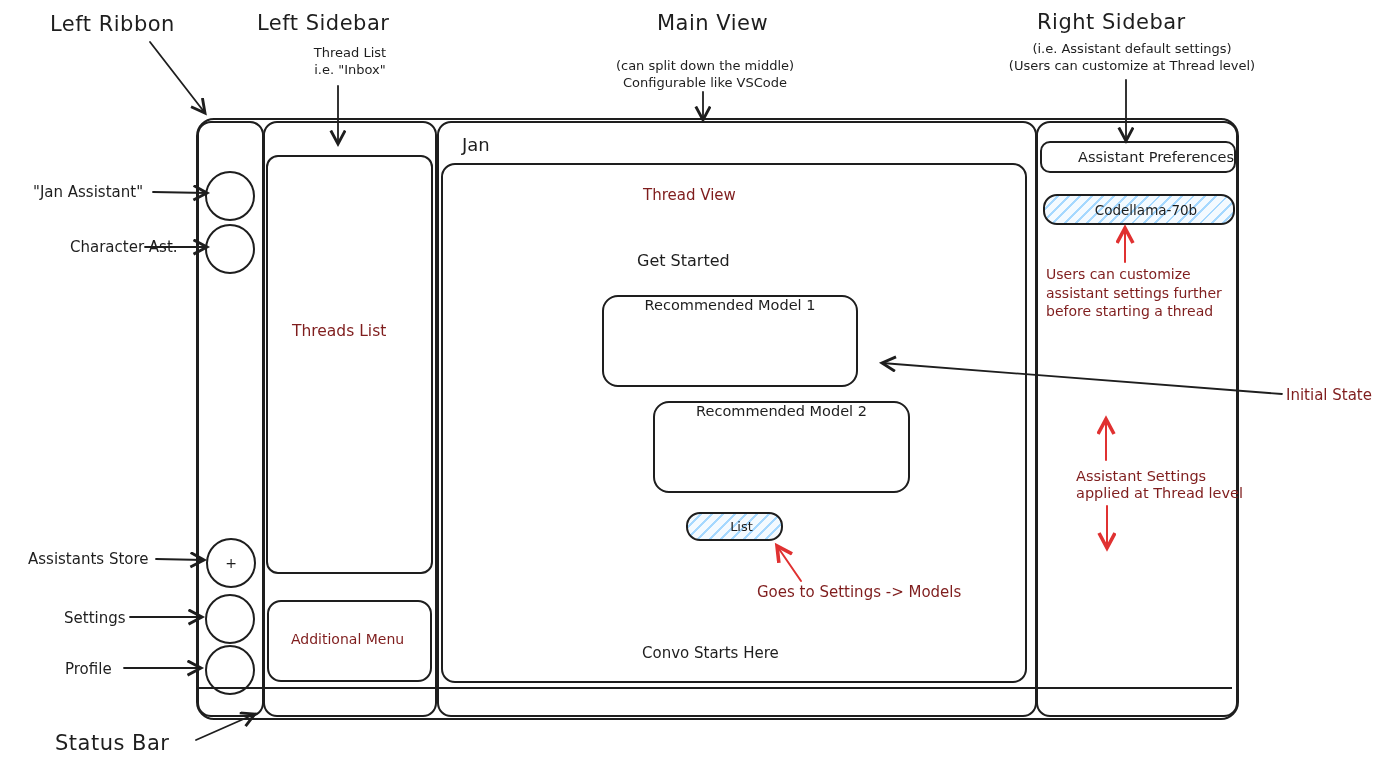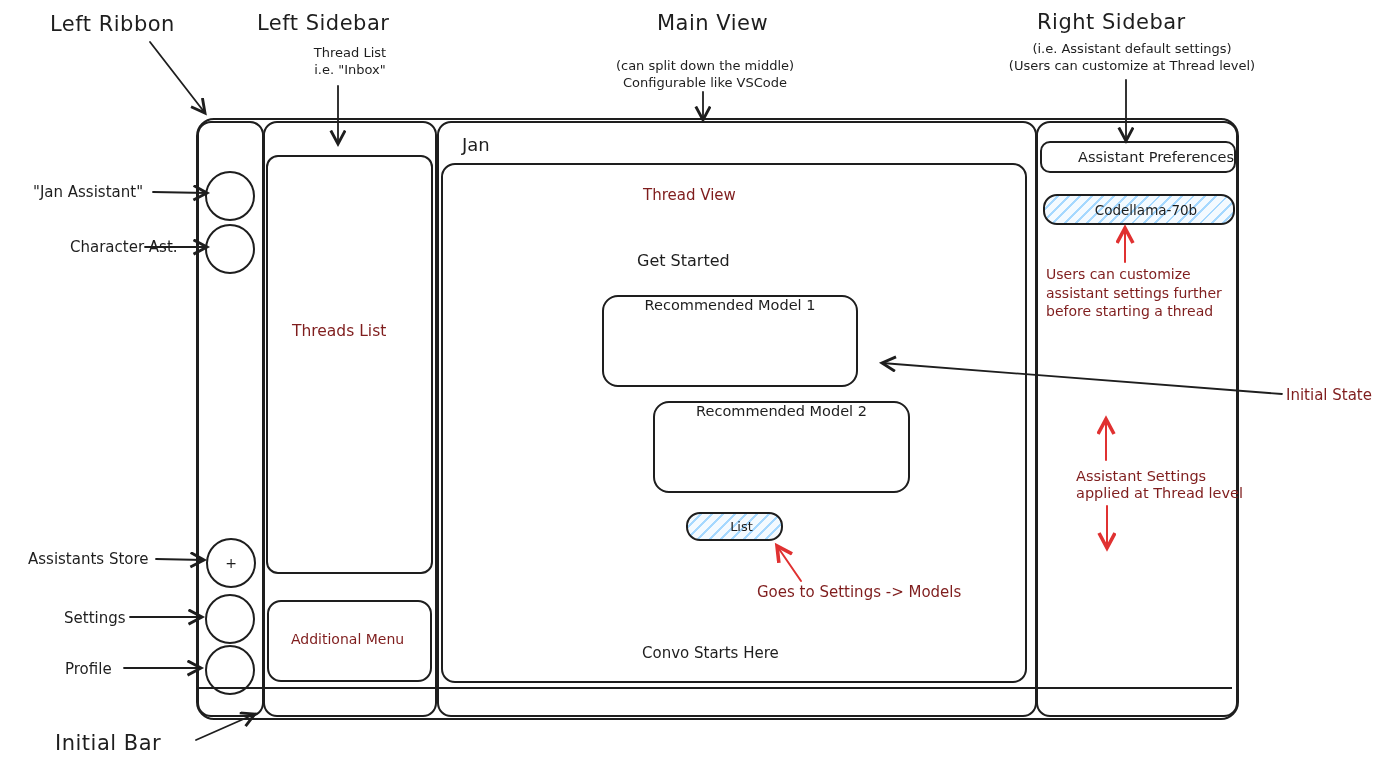--- a/index.html
+++ b/index.html
@@ -91,21 +91,21 @@
 <div class="abs sub" style="left:962px;top:40px;width:340px;">
   <div>(i.e. Assistant default settings)</div>
   <div>(Users can customize at Thread level)</div>
 </div>
 
 <div class="abs sidelabel" style="left:33px;top:183px;">"Jan Assistant"</div>
 <div class="abs sidelabel" style="left:28px;top:238px;margin-left:42px;">Character Ast.</div>
 <div class="abs sidelabel" style="left:28px;top:550px;">Assistants Store</div>
 <div class="abs sidelabel" style="left:64px;top:609px;">Settings</div>
 <div class="abs sidelabel" style="left:65px;top:660px;">Profile</div>
-<div class="abs title" style="left:55px;top:731px;">Initial Bar</div>
+<div class="abs title" style="left:55px;top:731px;">Status Bar</div>
 
 <div class="abs red rednote" style="left:1038px;top:265px;">
   <div>Users can customize</div>
   <div>assistant settings further</div>
   <div>before starting a thread</div>
 </div>
 <div class="abs red ctext" style="left:1286px;top:386px;font-size:15px;">Initial State</div>
 <div class="abs red rednote" style="left:1068px;top:468px;font-size:14.5px;line-height:16.5px;">
   <div>Assistant Settings</div>
   <div>applied at Thread level</div>

